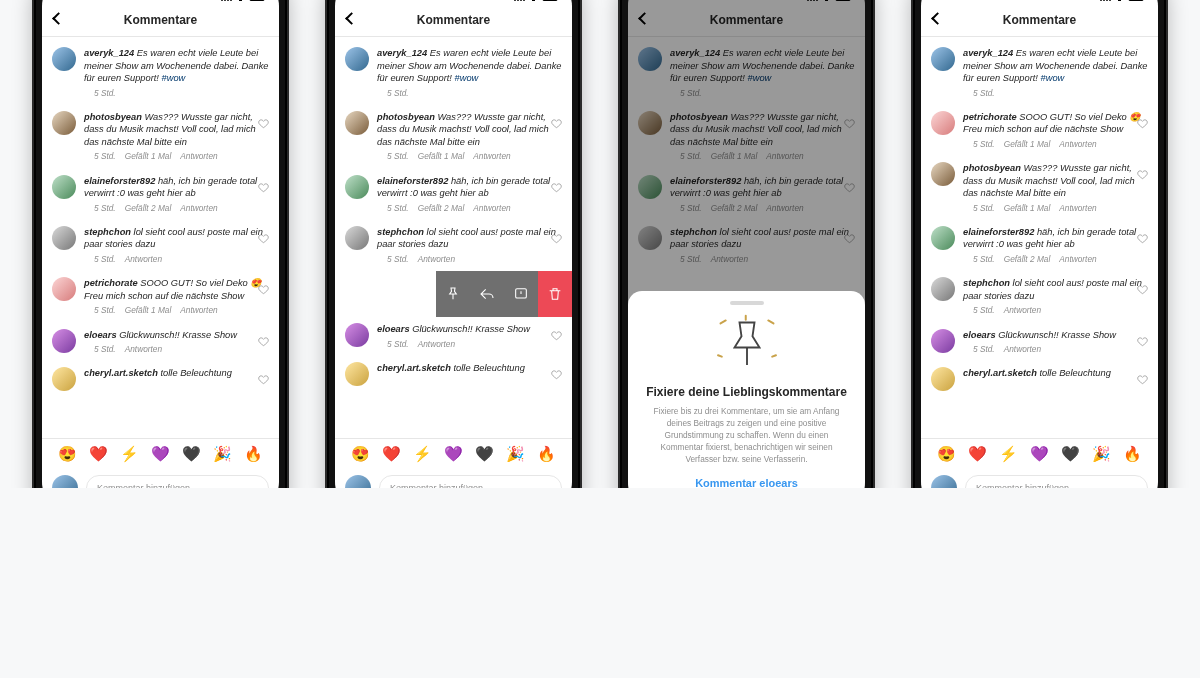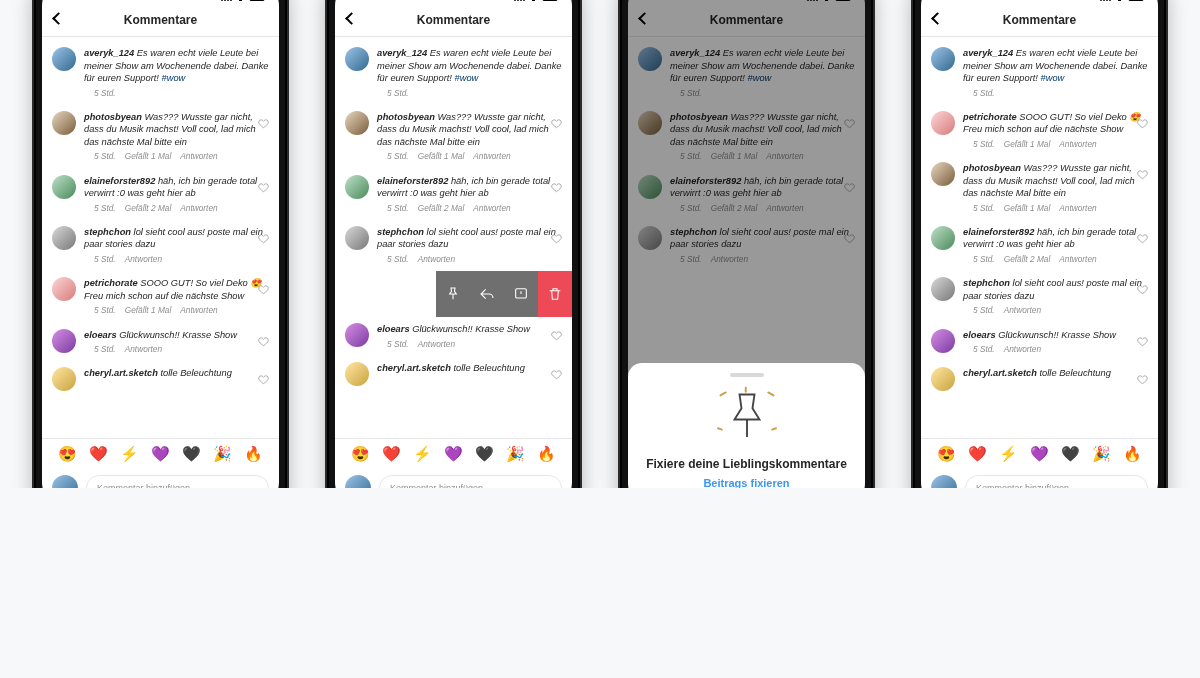--- a/index.html
+++ b/index.html
@@ -461,21 +461,22 @@
               <i></i>
               <i></i>
               <i></i>
               <i></i>
             </div>
       <svg viewBox="0 0 48 48">
               <path d="M18 6h12l-1.6 11L34 26H14l5.6-9L18 6zM24 26v14"></path>
             </svg>
     </div>
     <h3>Fixiere deine Lieblingskommentare</h3>
-    <div class="cta">Beitrags fixieren</div>
+    <p>Fixiere bis zu drei Kommentare, um sie am Anfang deines Beitrags zu zeigen und eine positive Grundstimmung zu schaffen. Wenn du einen Kommentar fixierst, benachrichtigen wir seinen Verfasser bzw. seine Verfasserin.</p>
+    <div class="cta">Kommentar eloears</div>
   </div>
   <div class="home-ind"></div>
       </div>
     </div>
   <div class="phone" id="ph4">
       <div class="notch"></div>
       <div class="screen">
         <div class="status">
     <span>9:41 Uhr</span>
     <span class="r">

